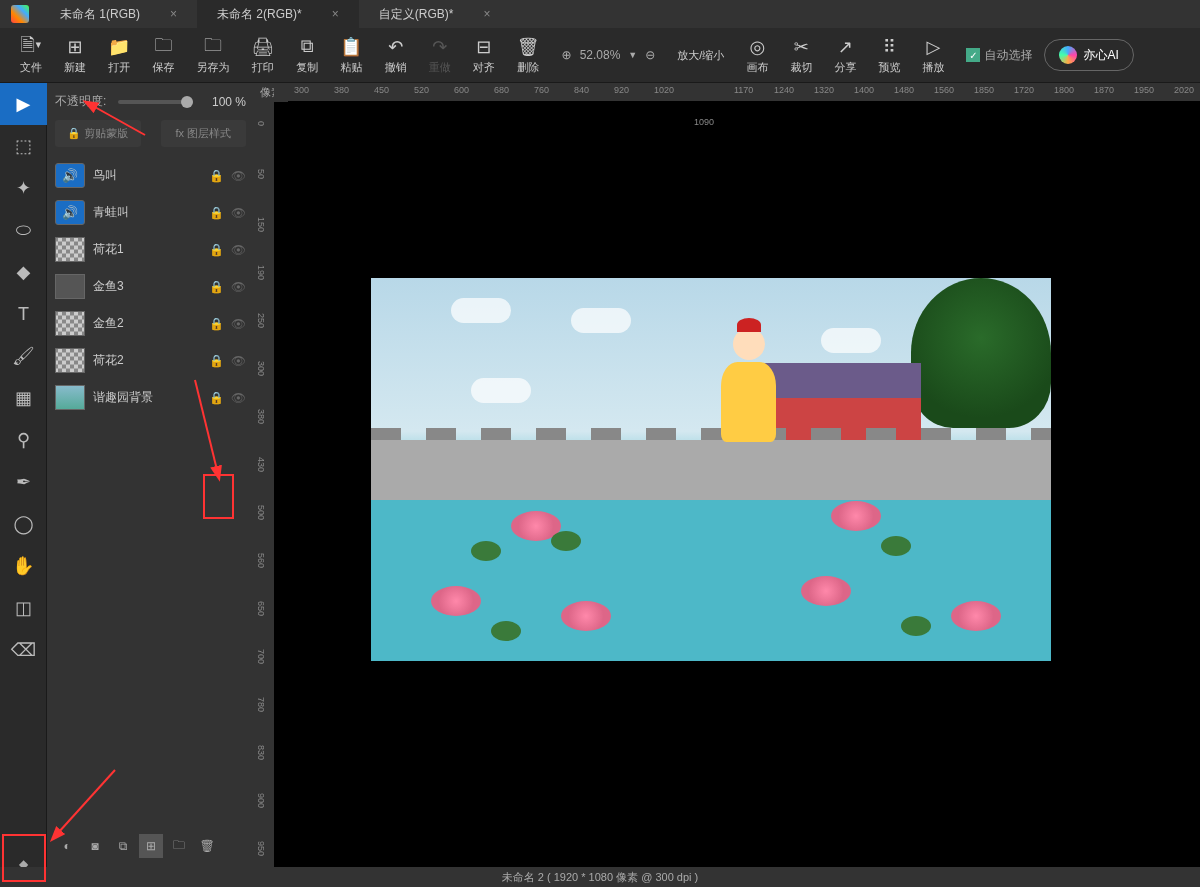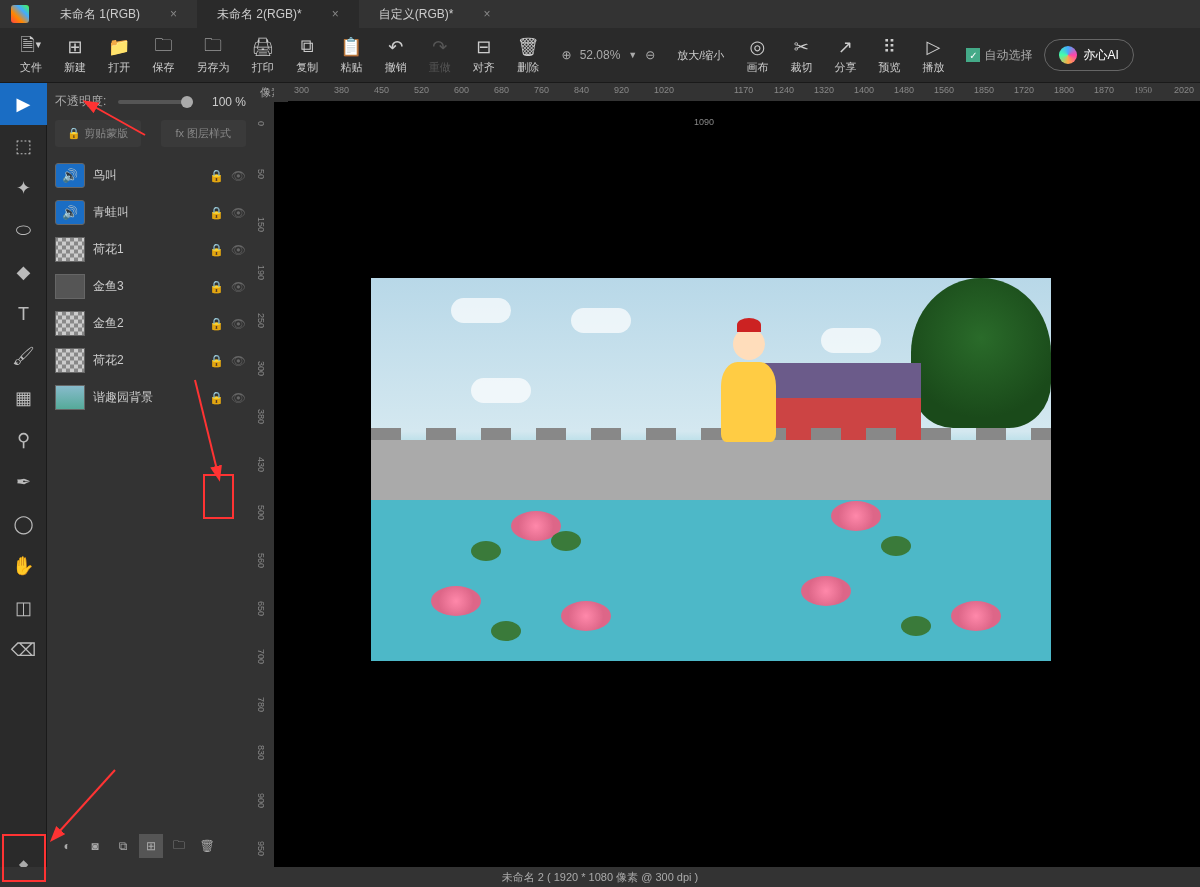--- a/index.html
+++ b/index.html
@@ -313,21 +313,21 @@
         <span style="left: 460px;">1170</span>
         <span style="left: 500px;">1240</span>
         <span style="left: 540px;">1320</span>
         <span style="left: 580px;">1400</span>
         <span style="left: 620px;">1480</span>
         <span style="left: 660px;">1560</span>
         <span style="left: 700px;">1850</span>
         <span style="left: 740px;">1720</span>
         <span style="left: 780px;">1800</span>
         <span style="left: 820px;">1870</span>
-        <span style="left: 860px; font-family: Liberation Serif, serif;">1950</span>
+        <span style="left: 860px;">1950</span>
         <span style="left: 900px;">2020</span>
       </div>
     <div class="ruler-v" id="ruler-v">
         <span style="top: 20px;">0</span>
         <span style="top: 68px;">50</span>
         <span style="top: 116px;">150</span>
         <span style="top: 164px;">190</span>
         <span style="top: 212px;">250</span>
         <span style="top: 260px;">300</span>
         <span style="top: 308px;">380</span>

